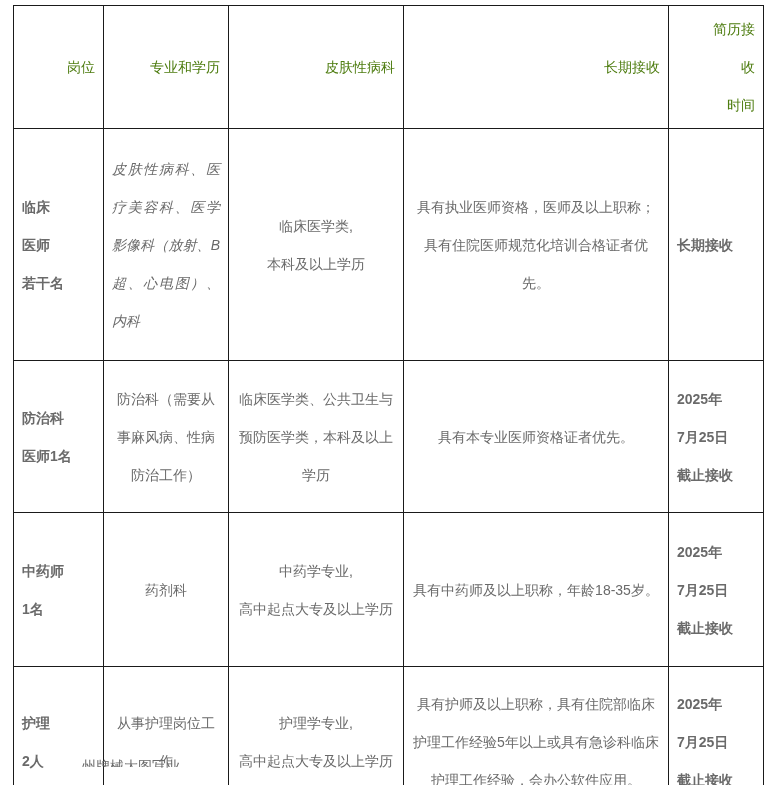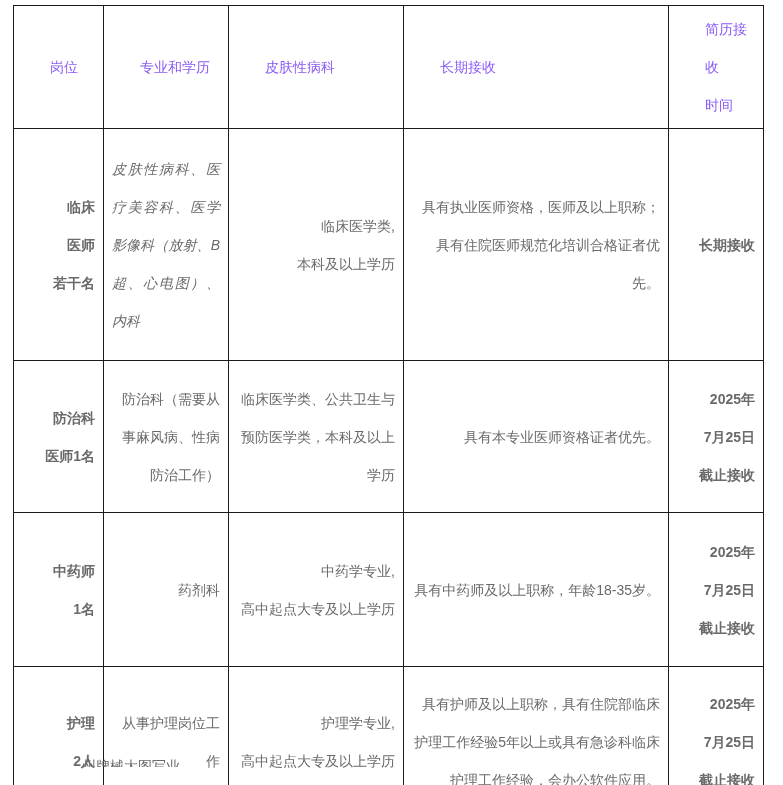--- a/index.html
+++ b/index.html
@@ -31,32 +31,32 @@
     font-size: 14px;
     line-height: 38px;
     color: #6a6a6a;
     vertical-align: middle;
     padding: 4px 8px;
     word-break: break-all;
     overflow: hidden;
   }
   table.recruit th {
     font-weight: normal;
-    color: #8b5cf6;
-    text-align: left;
+    color: #4d7c0f;
+    text-align: right;
     white-space: pre-line;
     padding-left: 36px;
   }
-  .c-center { text-align: right; white-space: pre-line; }
-  .c-left   { text-align: right;   white-space: pre-line; margin-top: 35px; }
+  .c-center { text-align: center; white-space: pre-line; }
+  .c-left   { text-align: center;   white-space: pre-line; margin-top: 35px; }
   .c-justify{ text-align: justify; text-align-last: left; font-style: italic; }
   .bold-cell {
     font-weight: bold;
     color: #4d4d4d;
-    text-align: right;
+    text-align: left;
     white-space: pre-line;
   }
   
   col.c1 { width: 90px; }
   col.c2 { width: 125px; }
   col.c3 { width: 175px; }
   col.c4 { width: 265px; }
   col.c5 { width: 95px; }
   
   tr.hdr { height: 79px; }

